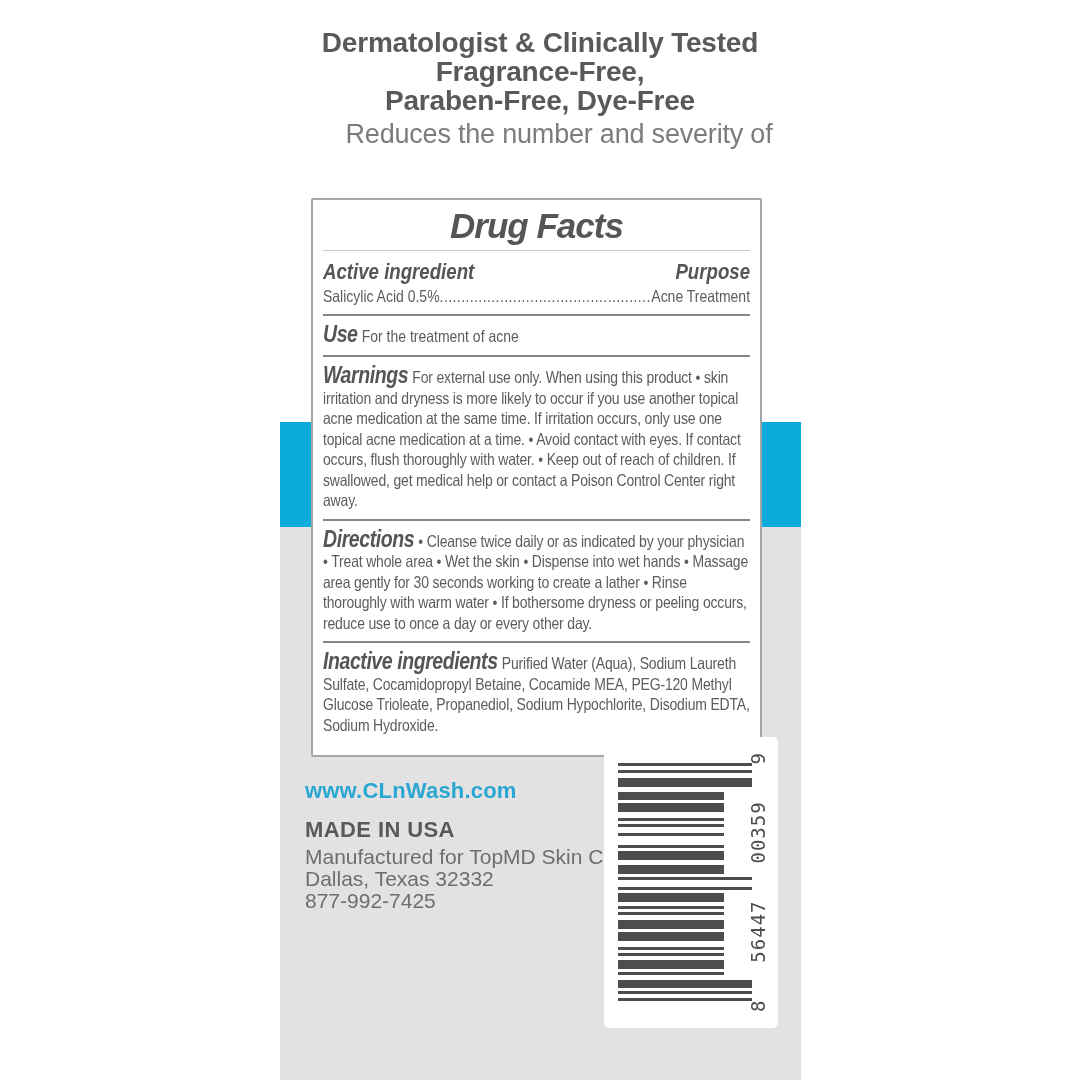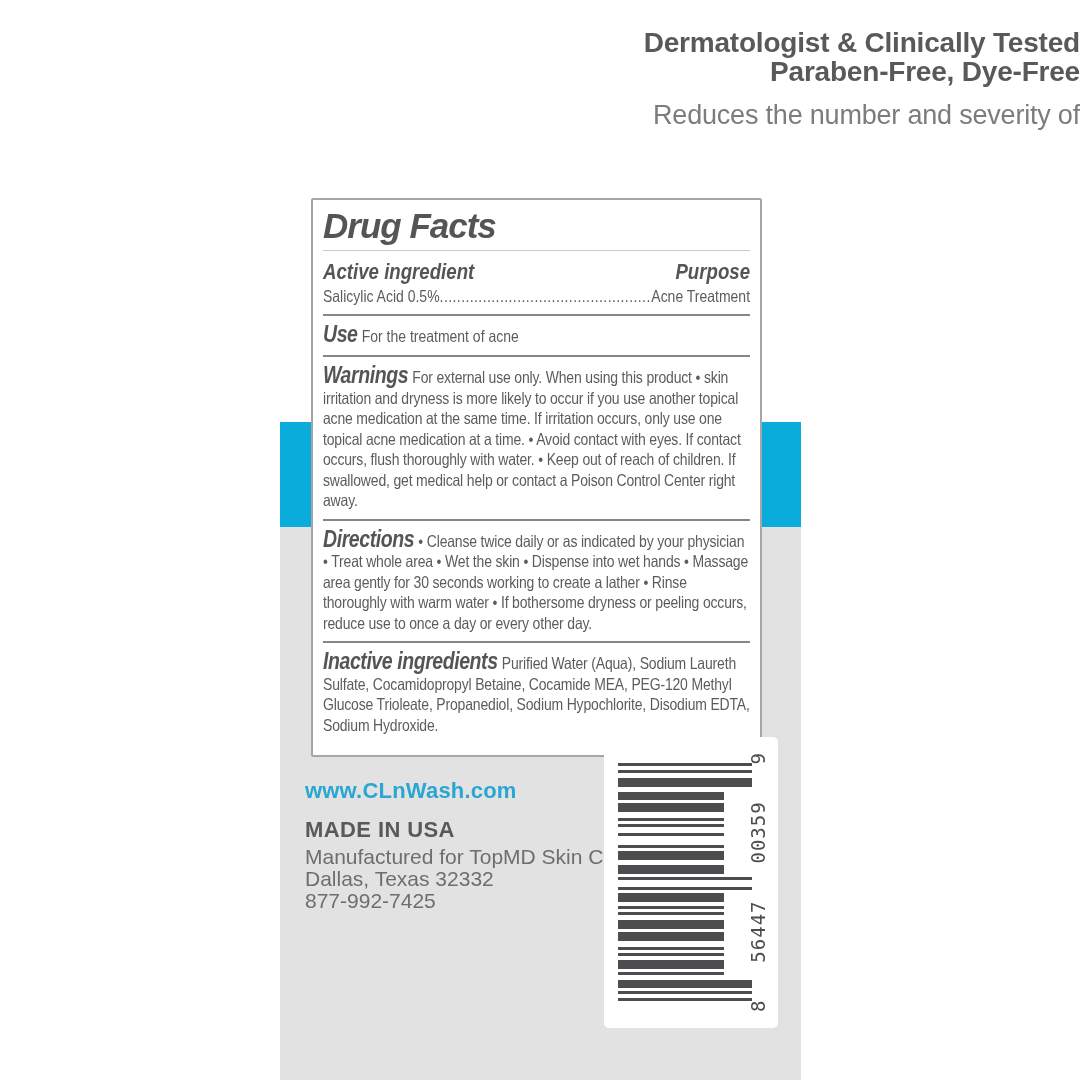--- a/index.html
+++ b/index.html
@@ -5,30 +5,30 @@
   html,body{margin:0;padding:0;background:#ffffff;}
   #page{position:relative;width:1080px;height:1080px;background:#ffffff;overflow:hidden;
         font-family:"Liberation Sans","DejaVu Sans",sans-serif;}
 
   
   #label-column{position:absolute;left:280px;top:0;width:521px;height:1080px;}
   #cyan-band{position:absolute;left:0;top:422px;width:100%;height:105px;background:#09ACDB;}
   #gray-panel{position:absolute;left:0;top:527px;width:100%;height:553px;background:#E2E2E2;}
 
   
-  #header-block{position:absolute;left:0;top:28px;width:1080px;text-align:right;}
+  #header-block{position:absolute;left:0;top:28px;width:1080px;text-align:center;}
   .hdr-bold{font-size:28px;font-weight:bold;color:#58595B;line-height:29px;letter-spacing:-0.2px;}
-  #header-sub{margin-top:15px;padding-left:38px;}
+  #header-sub{margin-top:5px;padding-left:38px;}
   .hdr-sub{font-size:27px;color:#7B7C7F;line-height:28px;letter-spacing:-0.2px;}
 
   
   #drug-facts{position:absolute;left:311px;top:198px;width:451px;min-height:525px;background:#ffffff;
               border:2px solid #A6A6A8;border-radius:2px;box-sizing:border-box;
               padding:6px 10px 12px 10px;color:#5B5C5D;}
-  .df-title{font-size:35px;font-style:italic;font-weight:bold;color:#545557;letter-spacing:-1px;line-height:40px;}
+  .df-title{font-size:35px;font-style:italic;font-weight:bold;color:#545557;letter-spacing:-1px;line-height:40px;text-align:center;}
   .hr-light{border:none;border-top:1px solid #C9CACB;margin:4px 0 8px 0;}
   .divider{border:none;border-top:2px solid #85868A;margin:8px 0;}
   .condense{width:118%;transform:scaleX(0.8475);transform-origin:0 0;}
   .df-headrow{display:flex;justify-content:space-between;font-size:22px;font-style:italic;
               font-weight:bold;color:#545557;line-height:26px;}
   .df-leader{display:flex;align-items:baseline;font-size:16.5px;line-height:20px;margin-top:1px;}
   .dots{flex:1;overflow:hidden;white-space:nowrap;}
   .dots::after{content:"...................................................................................................................................";letter-spacing:0.5px;}
   .df-inline-head{font-size:23px;font-style:italic;font-weight:bold;color:#545557;letter-spacing:-0.5px;line-height:20px;padding-right:5px;}
   .df-use{font-size:16.5px;line-height:22px;margin:2px 0;}
@@ -54,20 +54,21 @@
 
 <div id="page">
 
   <div id="label-column">
     <div id="cyan-band"></div>
     <div id="gray-panel"></div>
   </div>
 
   <div id="header-block">
     <div class="hdr-bold">Dermatologist &amp; Clinically Tested</div>
+    <div class="hdr-bold">Fragrance-Free,</div>
     <div class="hdr-bold">Paraben-Free, Dye-Free</div>
     <div id="header-sub">
       <div class="hdr-sub">Reduces the number and severity of</div>
     </div>
   </div>
 
   <div id="drug-facts">
     <div class="df-title">Drug Facts</div>
     <hr class="hr-light">
 

